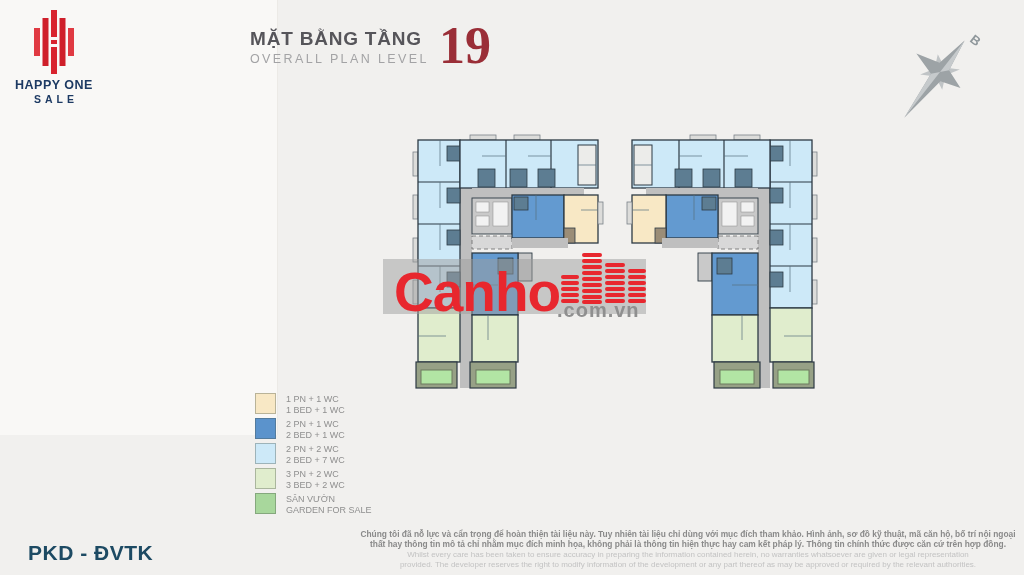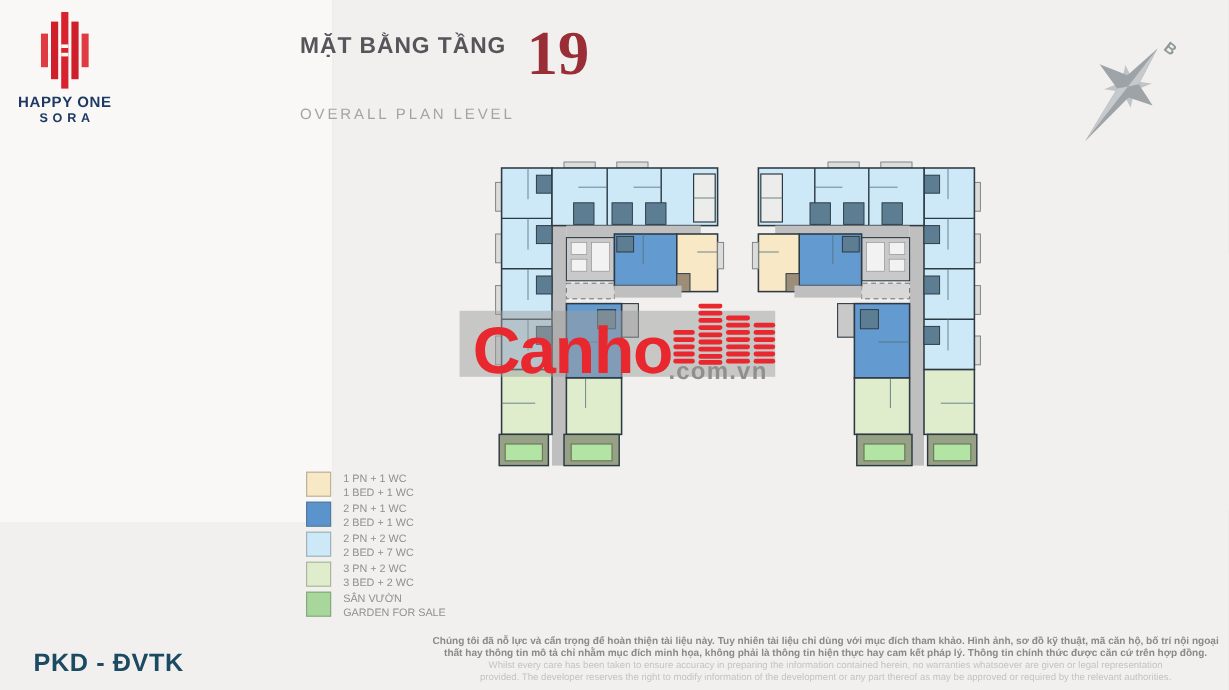--- a/index.html
+++ b/index.html
@@ -15,21 +15,21 @@
 
   
   .t19-badge{position:absolute;left:60px;top:147px;width:106px;height:108px;background:#fff;box-shadow:0 0 7px rgba(0,0,0,.07);}
   .brush-ring{position:absolute;left:10px;top:12px;width:82px;height:78px;border:7px solid #141414;border-radius:50%;transform:rotate(-10deg);}
   .brush-ring::before{content:"";position:absolute;left:-6px;top:-4px;width:84px;height:78px;border:3px solid #1a1a1a;border-radius:50%;transform:rotate(7deg);opacity:.85;}
   .brush-gap{position:absolute;left:72px;top:8px;width:16px;height:12px;background:#fff;transform:rotate(38deg);}
   .t19-label{position:absolute;left:0;top:30px;width:106px;text-align:center;font-size:37px;font-weight:bold;color:var(--accent-red);letter-spacing:1px;}
 
   
   .plan-header{position:absolute;left:250px;top:28px;display:flex;align-items:flex-start;}
-  .ph-text{display:flex;flex-direction:column;gap:36px;}
+  .ph-text{display:flex;flex-direction:column;}
   .ph-vi{font-size:19px;font-weight:bold;color:var(--title-dark);letter-spacing:.8px;white-space:nowrap;}
   .ph-en{margin-top:2px;font-size:12.5px;color:var(--title-light);letter-spacing:2.4px;white-space:nowrap;}
   .ph-num{margin-left:10px;margin-top:-8px;font-family:"Liberation Serif","DejaVu Serif",serif;font-weight:bold;font-size:52px;line-height:1;color:var(--accent-red);}
 
   
   .compass{position:absolute;left:893px;top:18px;}
 
   
   .floor-plan{position:absolute;left:400px;top:132px;}
   .u-lb{fill:var(--unit-2bed2wc);stroke:var(--wall);stroke-width:1.3;}
@@ -83,21 +83,21 @@
       <svg width="40" height="64" viewBox="0 0 40 64">
         <rect x="0" y="18" width="6" height="28" fill="#e03a42"></rect>
         <rect x="8.5" y="8" width="6" height="48" fill="#cf1f2a"></rect>
         <rect x="17" y="0" width="6" height="64" fill="#d8232e"></rect>
         <rect x="17" y="27" width="6" height="3" fill="#f9f8f6"></rect>
         <rect x="17" y="34" width="6" height="3" fill="#f9f8f6"></rect>
         <rect x="25.5" y="8" width="6" height="48" fill="#cf1f2a"></rect>
         <rect x="34" y="18" width="6" height="28" fill="#e03a42"></rect>
       </svg>
       <div class="brand-name">HAPPY ONE</div>
-      <div class="brand-sub">SORA</div>
+      <div class="brand-sub">SALE</div>
     </div>
 
 
     <div class="footer-label">PKD - ĐVTK</div>
   </div>
 
   <div class="plan-header">
     <div class="ph-text">
       <div class="ph-vi">MẶT BẰNG TẦNG</div>
       <div class="ph-en">OVERALL PLAN LEVEL</div>

